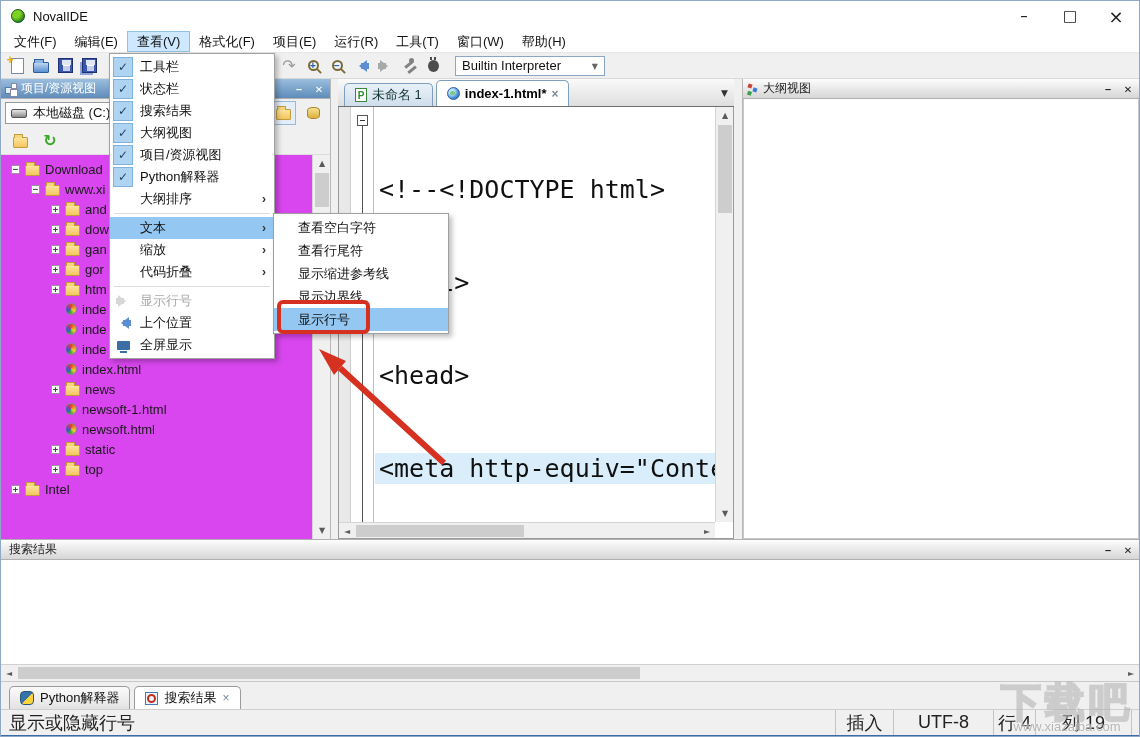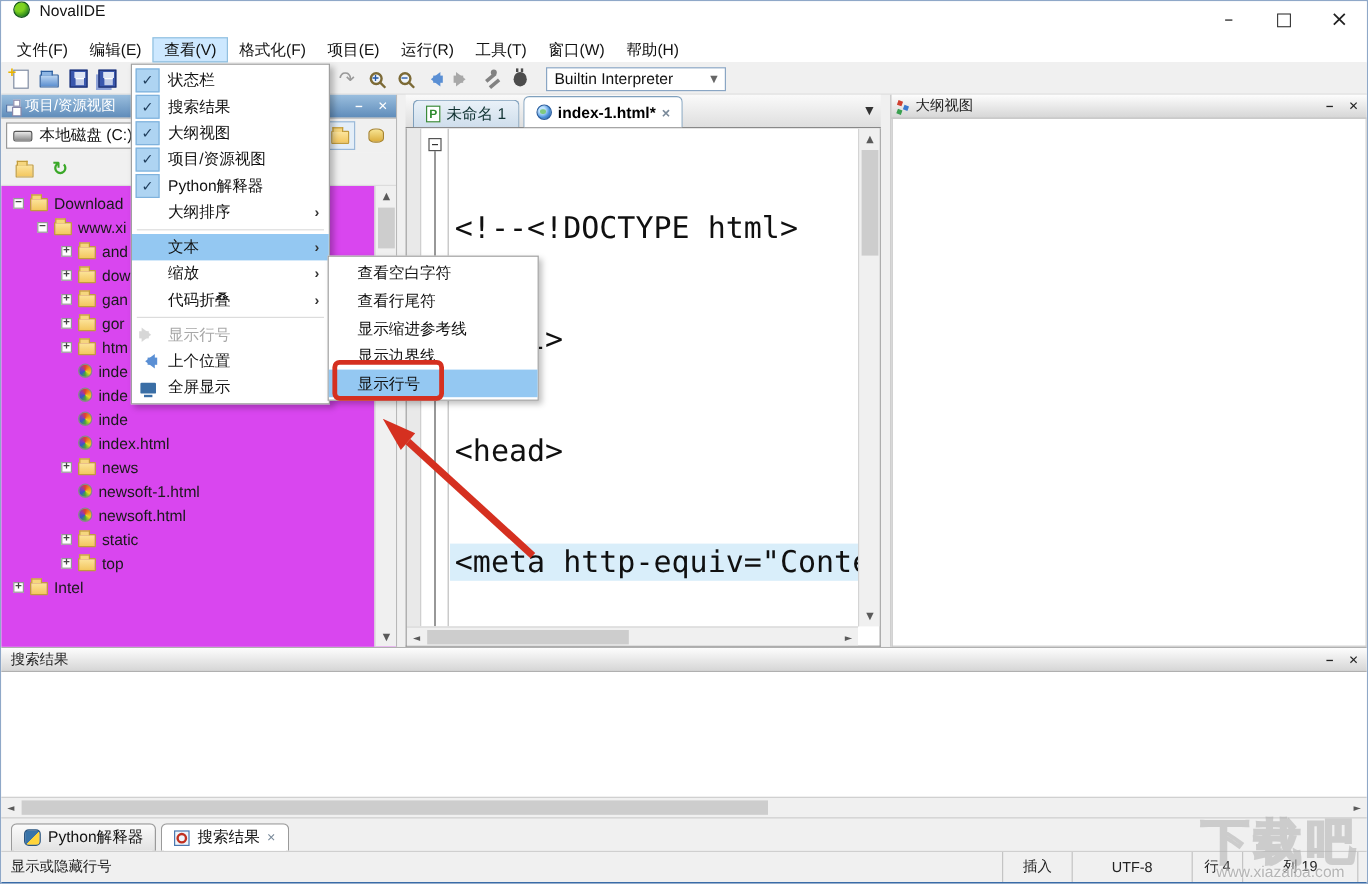--- a/index.html
+++ b/index.html
@@ -1,20 +1,20 @@
 <!DOCTYPE html>
 <html><head>
 <meta charset="utf-8">
 <style>
   * { box-sizing: border-box; margin: 0; padding: 0; }
   html,body { width:1140px; height:737px; overflow:hidden; }
   body { font-family:"Liberation Sans","DejaVu Sans",sans-serif; font-size:13px; background:#fff; position:relative; border:1px solid #8fa8c8; }
 
   
-  .titlebar { height:30px; background:#fff; display:flex; padding-left:10px; }
+  .titlebar { height:30px; background:#fff; display:flex; align-items:center; padding-left:10px; }
   .app-icon { width:14px; height:14px; border-radius:50% 50% 50% 50%; background:radial-gradient(circle at 35% 30%, #7ed321 0 35%, #1d7a1d 80%); margin-right:8px; border:1px solid #14541a;}
   .title-text { font-size:13px; color:#111; }
   .win-controls { margin-left:auto; display:flex; height:30px; }
   .win-btn { width:46px; height:30px; display:flex; align-items:center; justify-content:center; font-size:15px; color:#222; font-family:"DejaVu Sans",sans-serif;}
   .glyph-min::before{content:"–";} .glyph-max::before{content:"□";} .glyph-close::before{content:"×"; font-size:18px;}
 
   
   .menubar { height:22px; background:#fff; display:flex; align-items:stretch; padding-left:4px; border-bottom:1px solid #e6e6e6;}
   .menubar-item { padding:0 9px; display:flex; align-items:center; color:#111; }
   .menubar-item.active { background:#cde8ff; border:1px solid #92c0e0; }
@@ -138,21 +138,21 @@
 
   
   .bottom-tabs { height:28px; background:#f0f0f0; display:flex; align-items:flex-end; padding-left:8px; border-top:1px solid #c8c8c8;}
   .btab { height:23px; display:flex; align-items:center; gap:6px; padding:0 10px; border:1px solid #9a9a9a; border-bottom:none; border-radius:5px 5px 0 0; background:linear-gradient(#fbfbfb,#e2e2e2); margin-right:4px; color:#111;}
   .btab.active { background:#fff; }
   .i-python { width:14px; height:14px; border-radius:4px; background:linear-gradient(135deg,#3873a8 50%,#ffd43b 50%); border:1px solid #2a5580;}
   .i-searchres { width:13px; height:13px; background:#eef4fb; border:1px solid #4a78b0; position:relative;}
   .i-searchres::after{content:"";position:absolute;right:1px;bottom:1px;width:5px;height:5px;border-radius:50%;border:2px solid #c03020;}
 
   
-  .statusbar { height:29px; background:#f0f0f0; border-top:1px solid #cfcfcf; border-bottom:3px solid #3a6ca8; display:flex; align-items:center; font-size:12px; color:#222;}
+  .statusbar { height:29px; background:#f0f0f0; border-top:1px solid #cfcfcf; border-bottom:3px solid #3a6ca8; display:flex; align-items:center; font-size:18px; color:#222;}
   .sb-hint { flex:1; padding-left:8px; }
   .sb-cell { border-left:1px solid #c4c4c4; height:100%; display:flex; align-items:center; justify-content:center; }
   .sb-mode{width:58px;} .sb-enc{width:100px;} .sb-line{width:42px;} .sb-col{width:96px;} .sb-pad{width:8px;border-left:1px solid #c4c4c4;height:100%;}
 
   
   .menu-pop { position:absolute; background:#fff; border:1px solid #a0a0a0; box-shadow:3px 3px 5px rgba(0,0,0,.25); z-index:50; padding:2px 0; }
   .view-menu { left:108px; top:52px; width:166px; }
   .text-submenu { left:272px; top:212px; width:176px; }
   .menu-item { height:22px; display:flex; align-items:center; }
   .menu-item.hilite { background:#94c8f2; }
@@ -488,20 +488,26 @@
   <span class="sb-cell sb-line">行 4</span>
   <span class="sb-cell sb-col">列 19</span>
   <span class="sb-pad"></span>
 </div>
 
 <div class="menu-pop view-menu">
   <div class="menu-item">
       <span class="mi-icon">
         <span class="mi-check"></span>
       </span>
+      <span class="mi-label">工具栏</span>
+    </div>
+  <div class="menu-item">
+      <span class="mi-icon">
+        <span class="mi-check"></span>
+      </span>
       <span class="mi-label">状态栏</span>
     </div>
   <div class="menu-item">
       <span class="mi-icon">
         <span class="mi-check"></span>
       </span>
       <span class="mi-label">搜索结果</span>
     </div>
   <div class="menu-item">
       <span class="mi-icon">

